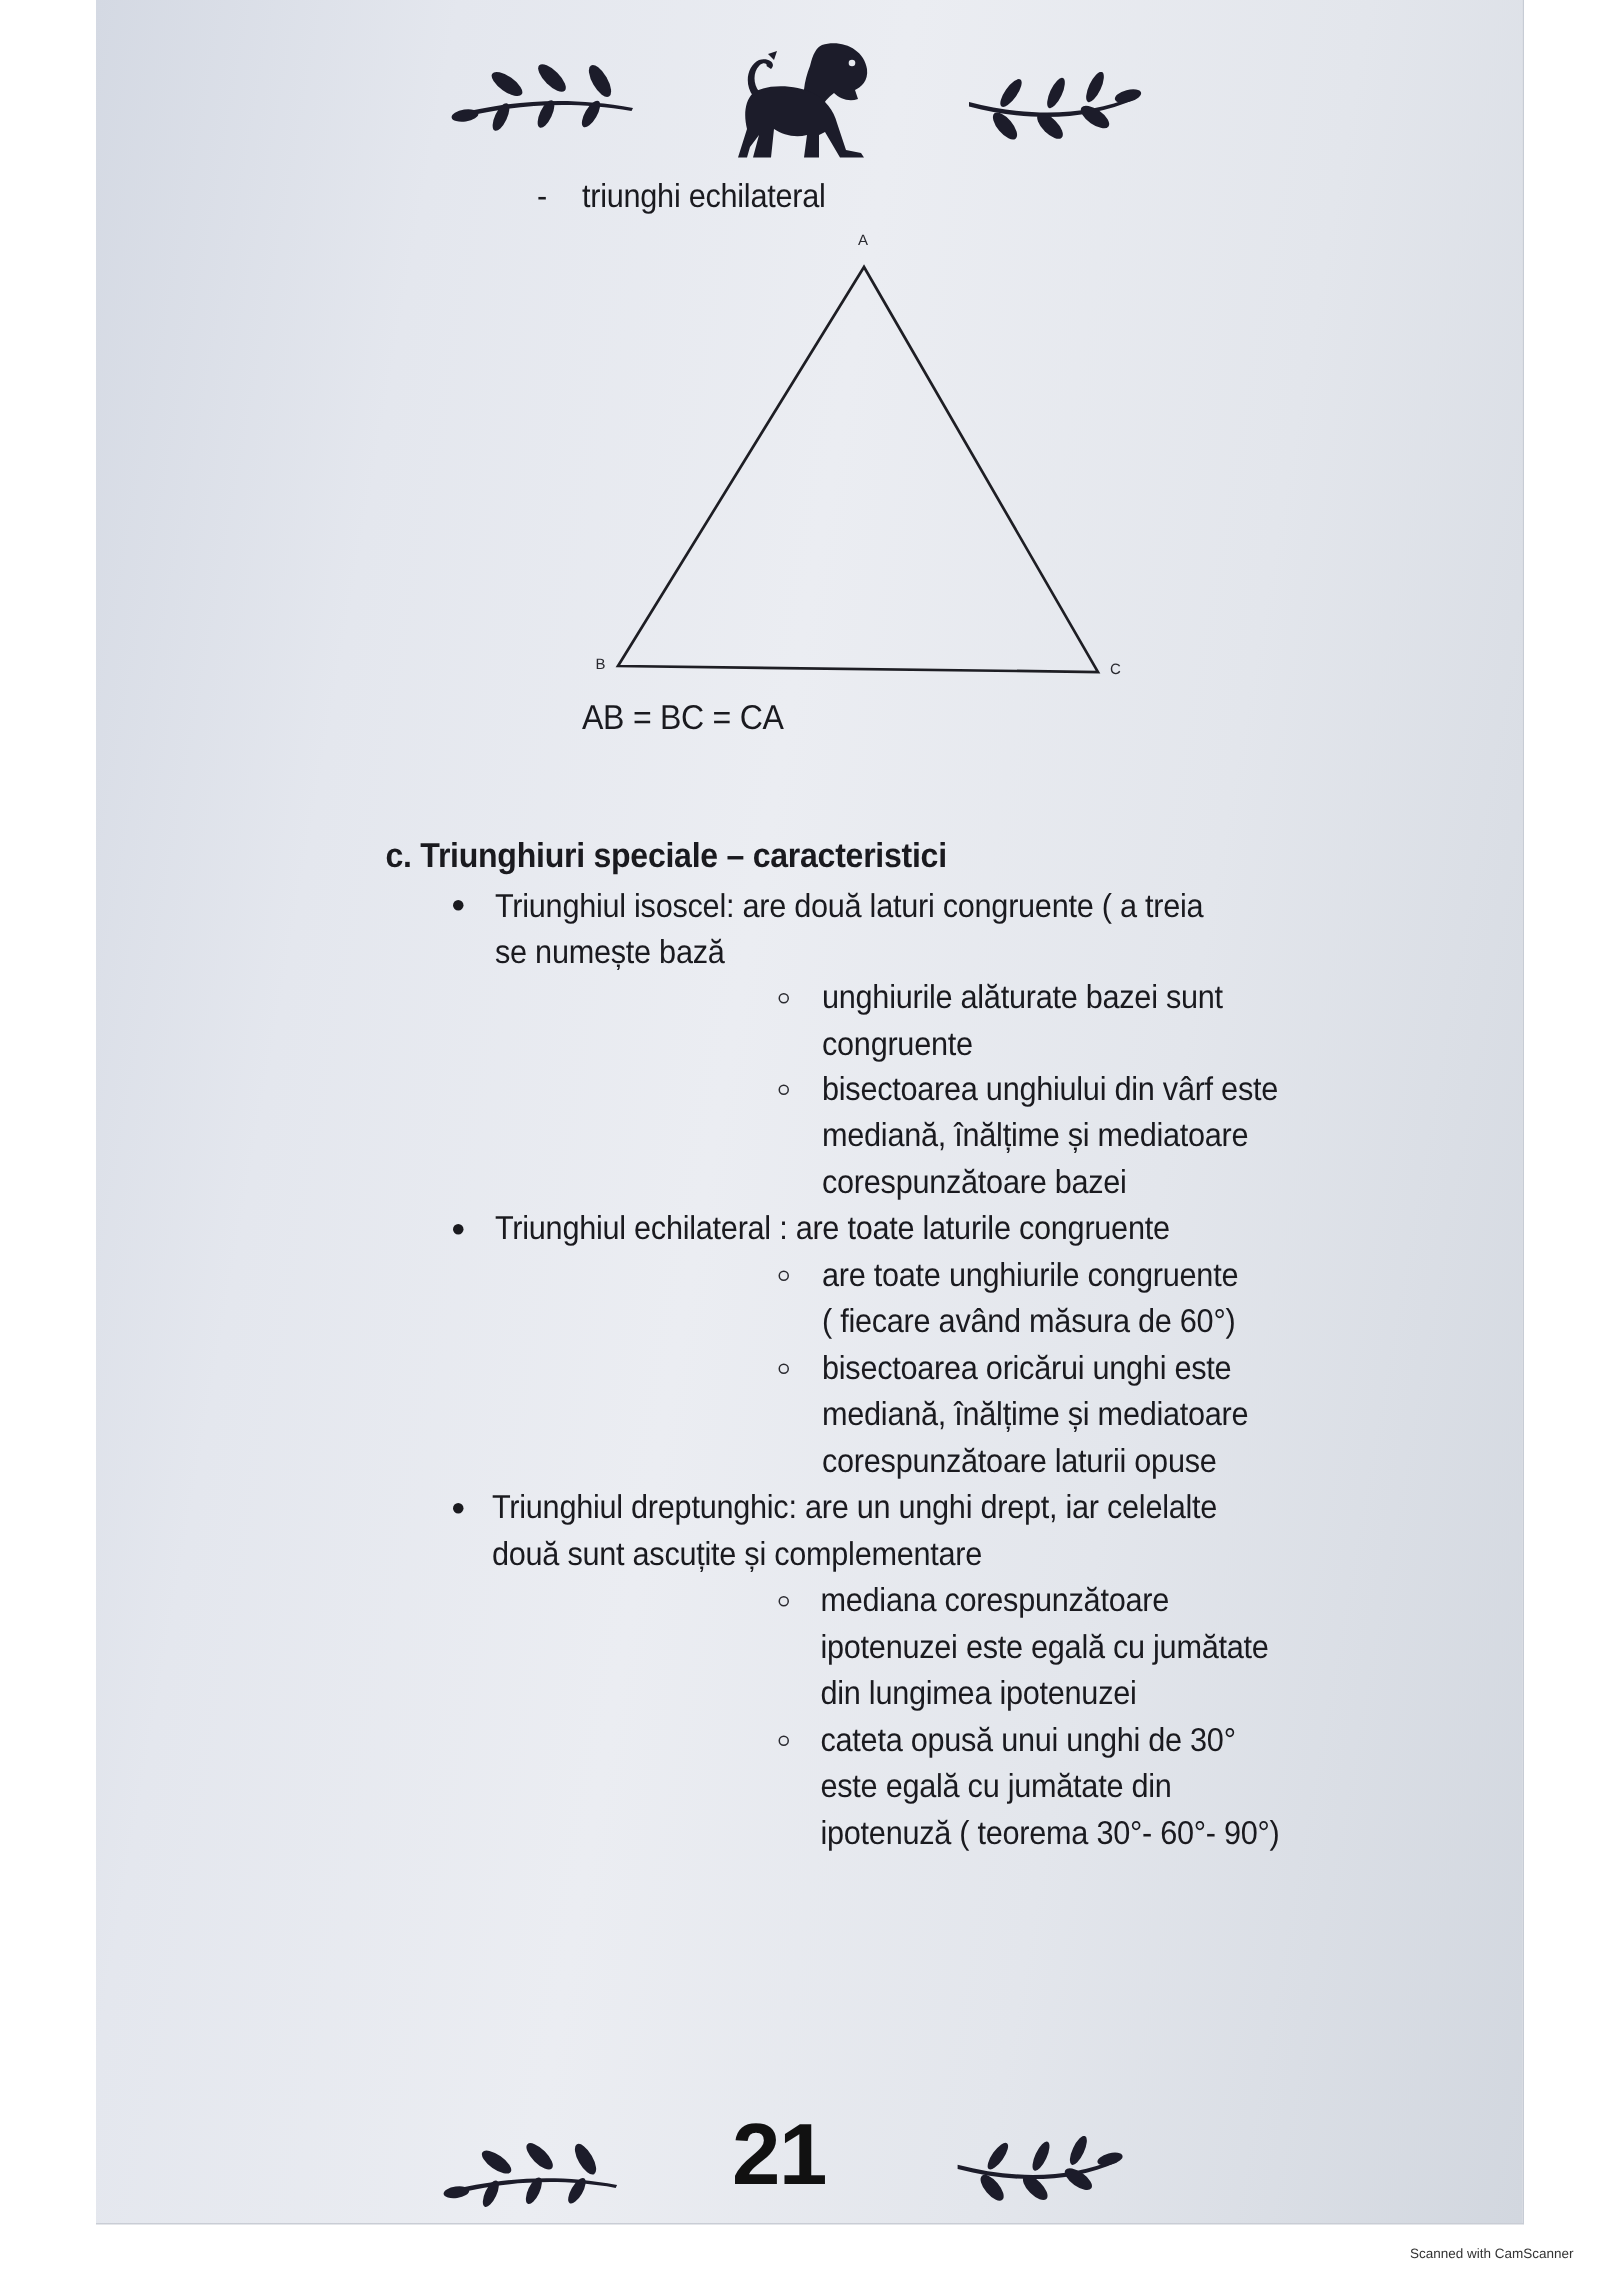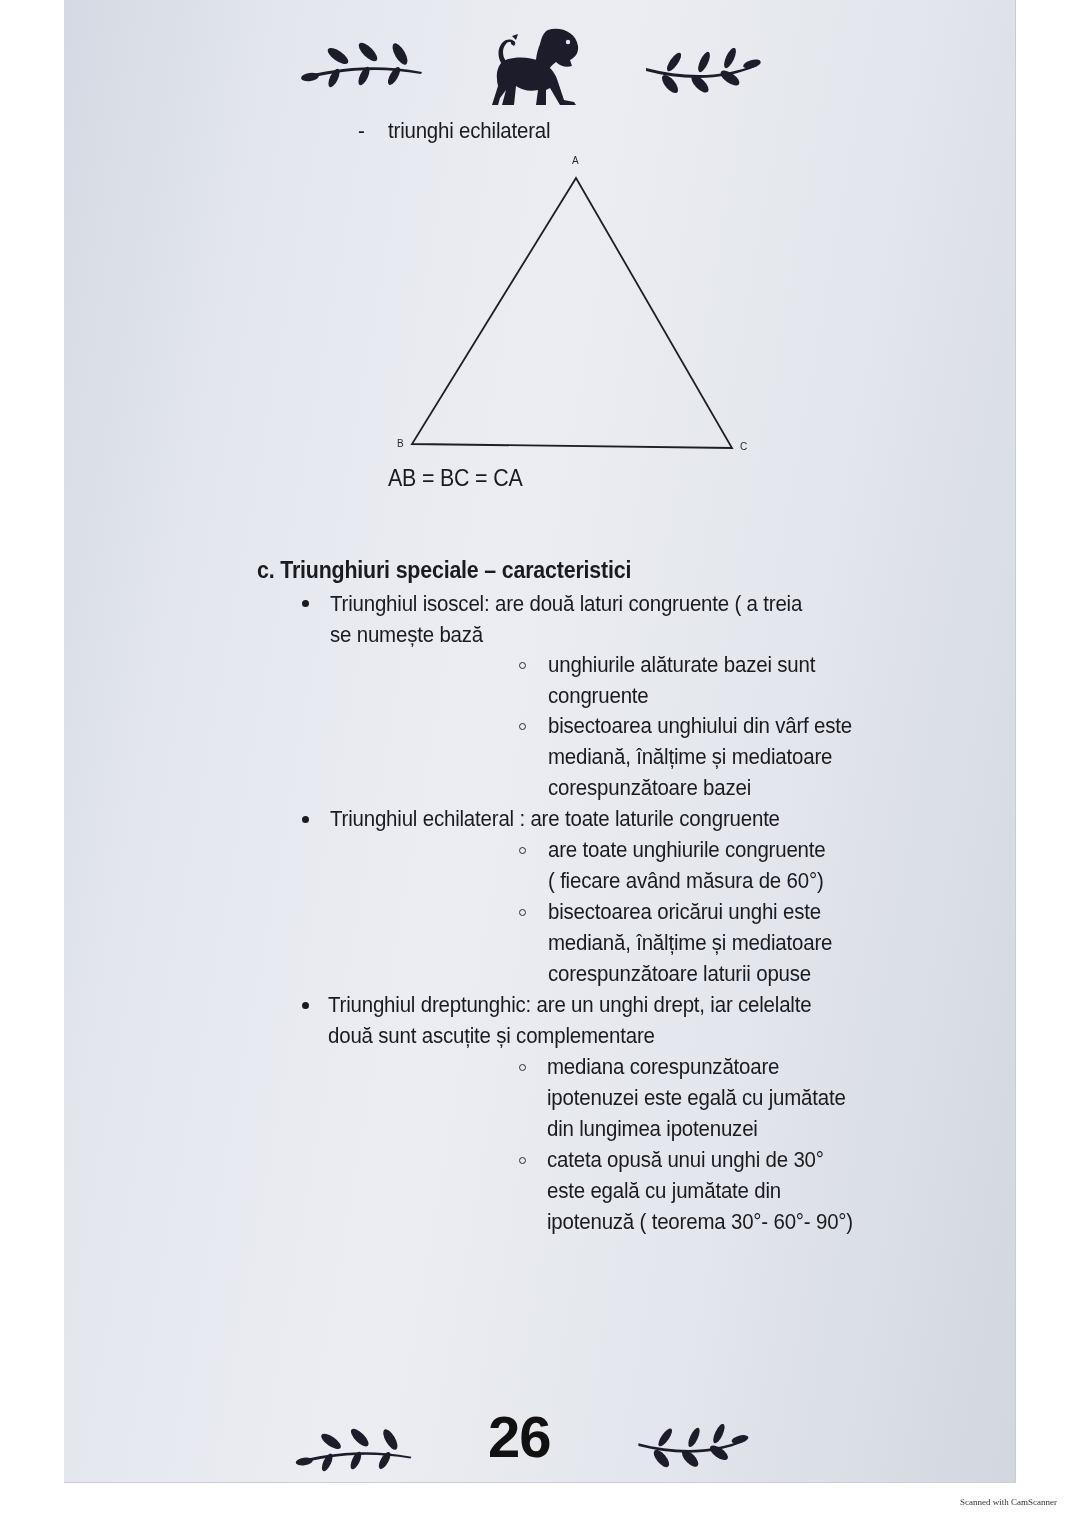--- a/index.html
+++ b/index.html
@@ -13,21 +13,21 @@
     border-right:1px solid #c7ccd5; border-bottom:1px solid #c9cdd5;
   }
   .abs { position:absolute; }
   .ornament svg { display:block; }
   .t { position:absolute; font-size:22px; line-height:31px; white-space:nowrap; letter-spacing:-0.2px; transform:scaleX(0.93); transform-origin:left top; }
   .heading { font-weight:bold; font-size:23px; }
   .bullet-dot { position:absolute; width:7px; height:7px; border-radius:50%; background:#1a1a1f; }
   .bullet-o { position:absolute; width:7px; height:7px; border-radius:50%; border:1.4px solid #2a2a30; box-sizing:border-box; }
   .vertex { position:absolute; font-size:10px; color:#2a2a30; }
   .page-num { position:absolute; font-weight:bold; font-size:58px; line-height:58px; color:#111; letter-spacing:-1px; }
-  .footer-note { position:absolute; left:960px; top:1497px; font-size:9px; color:#333; white-space:nowrap;font-family:Liberation Serif, serif; }
+  .footer-note { position:absolute; left:940px; top:1497px; font-size:9px; color:#333; white-space:nowrap; }
 </style>
 </head>
 <body>
 
 <div class="page">
 
   <div class="abs ornament" style="left:236px; top:42px;">
     <svg width="124" height="46" viewBox="0 0 124 46">
       <g fill="#1c1c2a">
         <path d="M4 34 C 30 28, 70 20, 122 30 L 121 32 C 70 23, 30 31, 5 37 Z"></path>
@@ -134,21 +134,21 @@
         <ellipse cx="38" cy="14" rx="5" ry="12" transform="rotate(-55 38 14)"></ellipse>
         <ellipse cx="34" cy="36" rx="4" ry="10" transform="rotate(25 34 36)"></ellipse>
         <ellipse cx="68" cy="10" rx="5" ry="12" transform="rotate(-45 68 10)"></ellipse>
         <ellipse cx="64" cy="34" rx="4" ry="10" transform="rotate(25 64 34)"></ellipse>
         <ellipse cx="100" cy="12" rx="5" ry="12" transform="rotate(-30 100 12)"></ellipse>
         <ellipse cx="94" cy="34" rx="4" ry="10" transform="rotate(30 94 34)"></ellipse>
       </g>
     </svg>
   </div>
 
-  <span class="page-num" style="left:424px; top:1408px;">26</span>
+  <span class="page-num" style="left:424px; top:1408px;">21</span>
 
   <div class="abs ornament" style="left:572px; top:1424px;">
     <svg width="116" height="46" viewBox="0 0 120 48">
       <g fill="#1c1c2a">
         <path d="M2 20 C 40 30, 80 30, 112 16 L 113 18 C 80 33, 40 33, 2 23 Z"></path>
         <ellipse cx="108" cy="16" rx="9" ry="4" transform="rotate(-15 108 16)"></ellipse>
         <ellipse cx="30" cy="14" rx="4" ry="11" transform="rotate(35 30 14)"></ellipse>
         <ellipse cx="26" cy="36" rx="5" ry="11" transform="rotate(-40 26 36)"></ellipse>
         <ellipse cx="60" cy="14" rx="4" ry="11" transform="rotate(25 60 14)"></ellipse>
         <ellipse cx="56" cy="36" rx="5" ry="11" transform="rotate(-45 56 36)"></ellipse>

